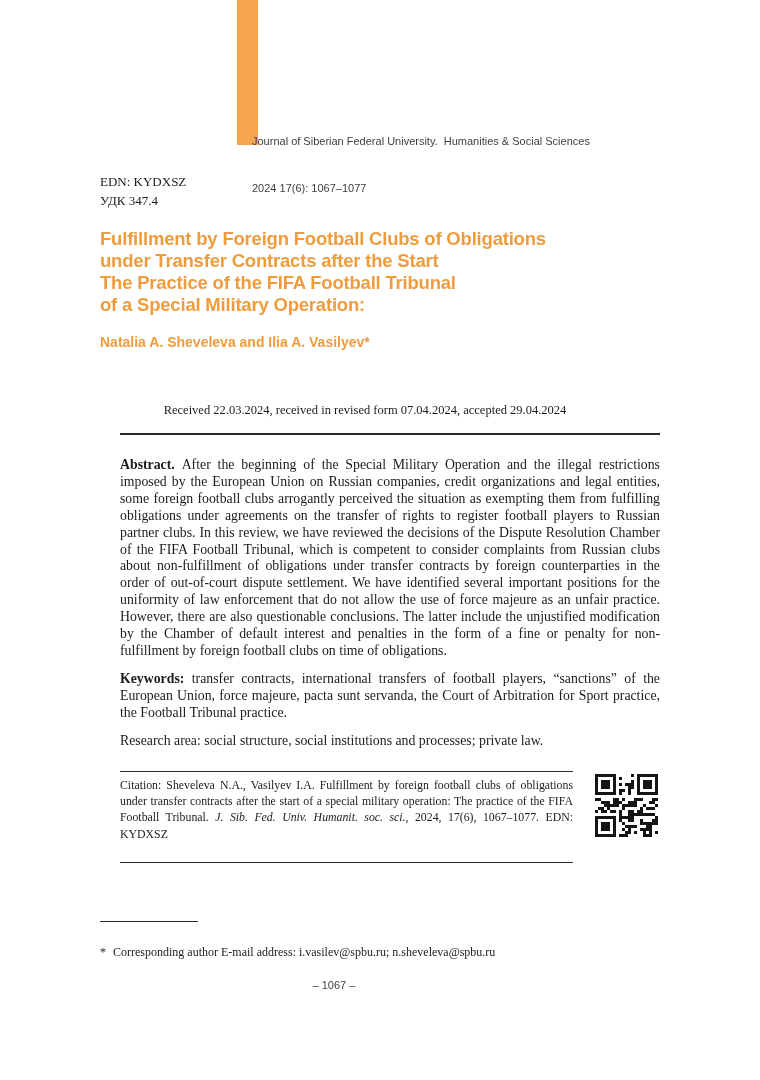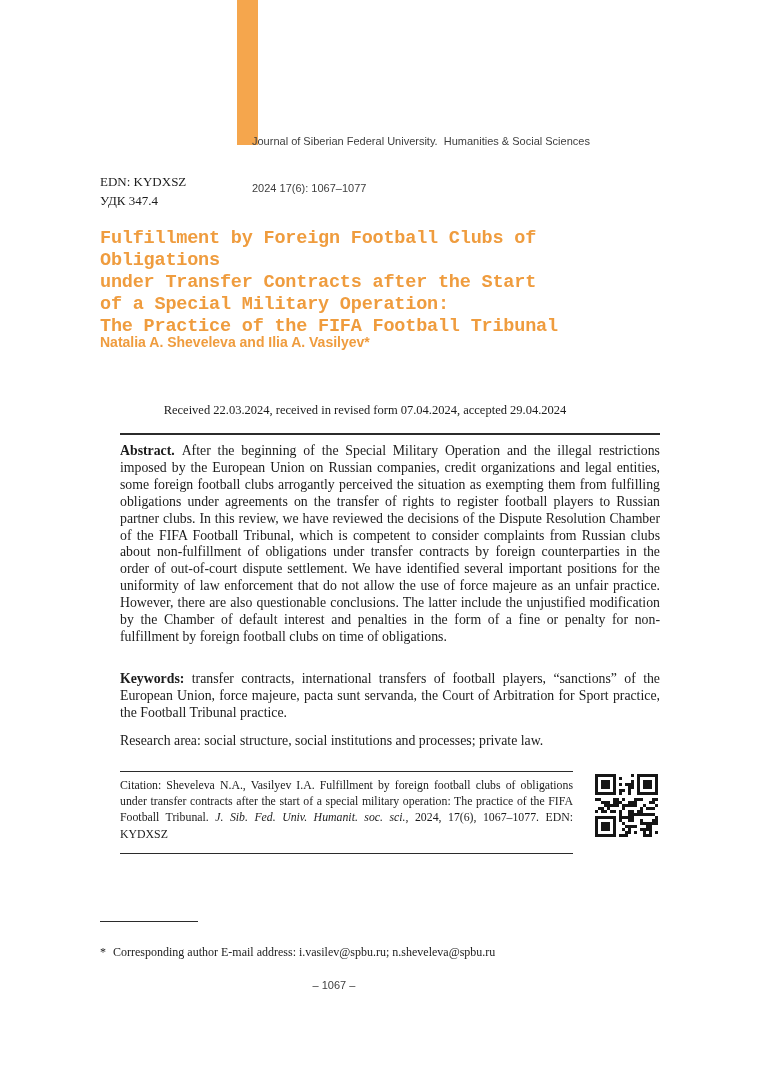--- a/index.html
+++ b/index.html
@@ -31,21 +31,21 @@
   .doc-ids {
     position: absolute;
     left: 100px; top: 173px;
     font-size: 13px; line-height: 18.5px;
     color: #1b1b1b;
   }
   
   .article-title {
     position: absolute;
     left: 100px; top: 228px; width: 560px;
-    font-family: Liberation Mono, monospace;
+    font-family: Liberation Sans, sans-serif;
     font-weight: bold;
     font-size: 18.5px; line-height: 22px;
     letter-spacing: -0.2px;
     color: #ef9c3e;
   }
   
   .authors {
     position: absolute;
     left: 100px; top: 334px;
     font-family: "Liberation Sans", sans-serif;
@@ -64,42 +64,42 @@
     position: absolute;
     left: 100px; top: 403px; width: 530px;
     text-align: center;
     font-size: 12.5px;
     color: #1b1b1b;
   }
   .abstract-block {
     position: absolute;
     left: 120px; top: 433px; width: 540px;
     border-top: 2px solid #2b2b2b;
-    padding-top: 8px;
+    padding-top: 22px;
     font-size: 13.8px; line-height: 16.9px;
     text-align: justify;
   }
   .keywords-block {
     position: absolute;
     left: 120px; top: 671px; width: 540px;
     font-size: 13.8px; line-height: 16.9px;
     text-align: justify;
   }
   .research-area {
     position: absolute;
     left: 120px; top: 733px; width: 540px;
     font-size: 13.8px;
   }
   .bold { font-weight: bold; }
   .citation-block {
     position: absolute;
     left: 120px; top: 771px; width: 453px;
     border-top: 1.5px solid #2b2b2b;
     border-bottom: 1.5px solid #2b2b2b;
-    padding: 5px 0 11px 0;
+    padding: 5px 0 20px 0;
     box-sizing: border-box;
     font-size: 11.8px; line-height: 16.2px;
     text-align: justify;
   }
   .citation-block .jrnl { font-style: italic; }
   .qr-code {
     position: absolute;
     left: 595px; top: 774px; width: 63px; height: 63px;
   }
   .footnote-rule {
@@ -142,22 +142,22 @@
   </div>
 
   <div class="doc-ids">
     <div>EDN: KYDXSZ</div>
     <div>УДК 347.4</div>
   </div>
 
   <h1 class="article-title" style="margin:0">
     <div>Fulfillment by Foreign Football Clubs of Obligations</div>
     <div>under Transfer Contracts after the Start</div>
+    <div>The Practice of the FIFA Football Tribunal</div>
     <div>of a Special Military Operation:</div>
-    <div>The Practice of the FIFA Football Tribunal</div>
   </h1>
 
   <div class="authors">Natalia A. Sheveleva and Ilia A. Vasilyev*</div>
 
 
   <div class="received-line">Received 22.03.2024, received in revised form 07.04.2024, accepted 29.04.2024</div>
 
   <p class="abstract-block" style="margin:0"><span class="bold">Abstract. </span><span>After the beginning of the Special Military Operation and the illegal restrictions imposed by the European Union on Russian companies, credit organizations and legal entities, some foreign football clubs arrogantly perceived the situation as exempting them from fulfilling obligations under agreements on the transfer of rights to register football players to Russian partner clubs. In this review, we have reviewed the decisions of the Dispute Resolution Chamber of the FIFA Football Tribunal, which is competent to consider complaints from Russian clubs about non-fulfillment of obligations under transfer contracts by foreign counterparties in the order of out-of-court dispute settlement. We have identified several important positions for the uniformity of law enforcement that do not allow the use of force majeure as an unfair practice. However, there are also questionable conclusions. The latter include the unjustified modification by the Chamber of default interest and penalties in the form of a fine or penalty for non-fulfillment by foreign football clubs on time of obligations.</span></p>
 
   <p class="keywords-block" style="margin:0"><span class="bold">Keywords: </span><span>transfer contracts, international transfers of football players, “sanctions” of the European Union, force majeure, pacta sunt servanda, the Court of Arbitration for Sport practice, the Football Tribunal practice.</span></p>

